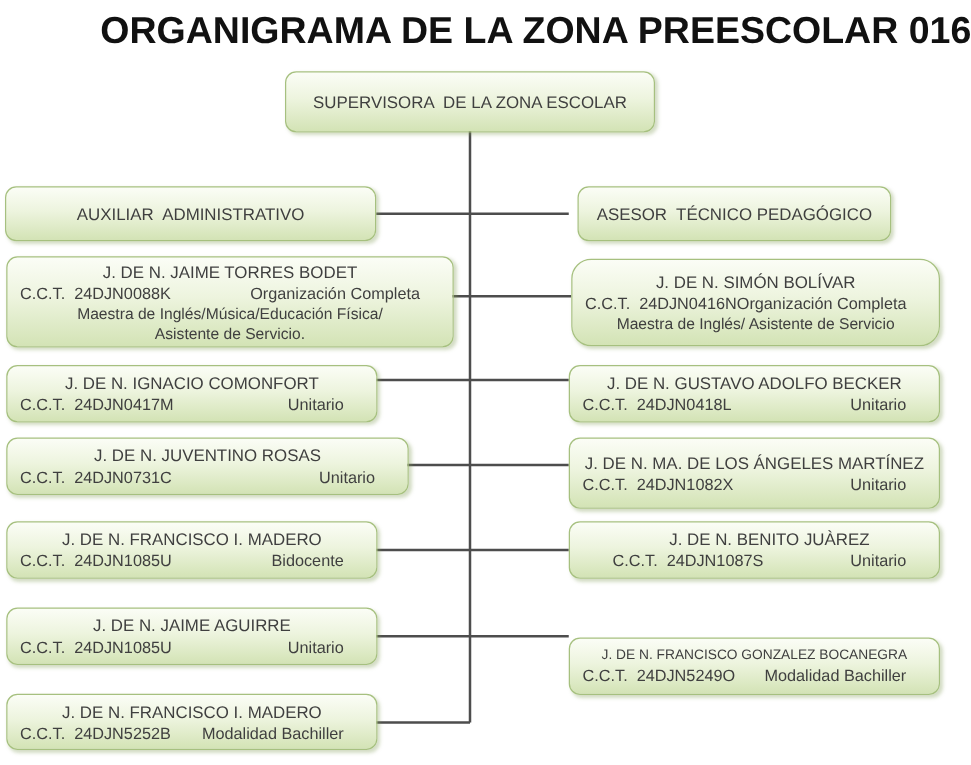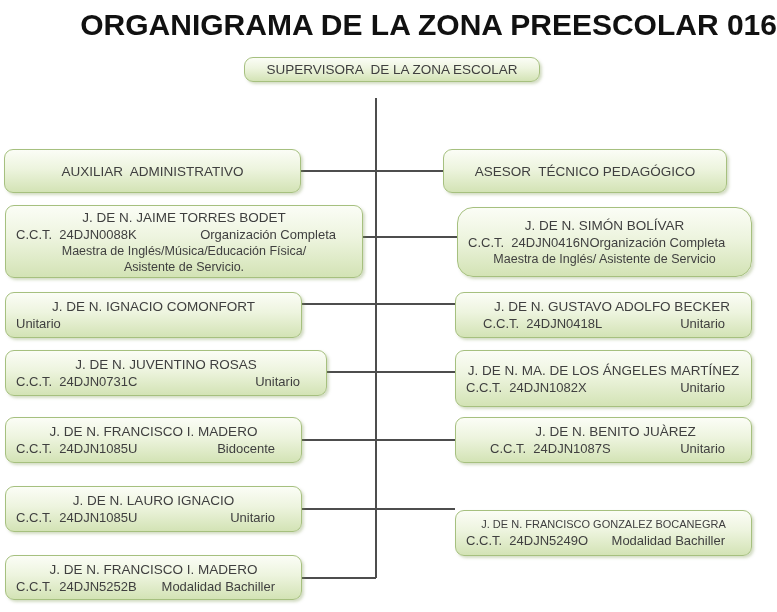--- a/index.html
+++ b/index.html
@@ -57,41 +57,42 @@
 
   <div class="vline" style="left:375px;top:98px;height:480px;"></div>
   <div class="hline" style="left:301px;top:170px;width:154px;"></div>
   <div class="hline" style="left:301px;top:236px;width:156px;"></div>
   <div class="hline" style="left:301px;top:303px;width:154px;"></div>
   <div class="hline" style="left:301px;top:371px;width:154px;"></div>
   <div class="hline" style="left:301px;top:439px;width:154px;"></div>
   <div class="hline" style="left:301px;top:508px;width:154px;"></div>
   <div class="hline" style="left:301px;top:577px;width:75px;"></div>
 
-  <div class="node" style="left:244px;top:57px;width:296px;height:25px;">
+  <div class="node" style="left:228px;top:57px;width:296px;height:49px;">
     <div class="role-label">SUPERVISORA  DE LA ZONA ESCOLAR</div>
   </div>
 
   <div class="node" style="left:4px;top:149px;width:297px;height:44px;">
     <div class="role-label">AUXILIAR  ADMINISTRATIVO</div>
   </div>
 
   <div class="node" style="left:5px;top:205px;width:358px;height:73px;">
     <div class="name">J. DE N. JAIME TORRES BODET</div>
     <div class="meta">
       <span class="cct">C.C.T.  24DJN0088K</span>
       <span class="mod">Organización Completa</span>
     </div>
     <div class="extra">Maestra de Inglés/Música/Educación Física/</div>
     <div class="extra">Asistente de Servicio.</div>
   </div>
 
   <div class="node" style="left:5px;top:292px;width:297px;height:46px;">
     <div class="name">J. DE N. IGNACIO COMONFORT</div>
     <div class="meta">
+      <span class="cct">C.C.T.  24DJN0417M</span>
       <span class="mod">Unitario</span>
     </div>
   </div>
 
   <div class="node" style="left:5px;top:350px;width:322px;height:46px;">
     <div class="name">J. DE N. JUVENTINO ROSAS</div>
     <div class="meta">
       <span class="cct">C.C.T.  24DJN0731C</span>
       <span class="mod">Unitario</span>
     </div>
@@ -99,49 +100,49 @@
 
   <div class="node" style="left:5px;top:417px;width:297px;height:46px;">
     <div class="name">J. DE N. FRANCISCO I. MADERO</div>
     <div class="meta">
       <span class="cct">C.C.T.  24DJN1085U</span>
       <span class="mod">Bidocente</span>
     </div>
   </div>
 
   <div class="node" style="left:5px;top:486px;width:297px;height:46px;">
-    <div class="name">J. DE N. LAURO IGNACIO</div>
+    <div class="name">J. DE N. JAIME AGUIRRE</div>
     <div class="meta">
       <span class="cct">C.C.T.  24DJN1085U</span>
       <span class="mod">Unitario</span>
     </div>
   </div>
 
   <div class="node" style="left:5px;top:555px;width:297px;height:45px;">
     <div class="name">J. DE N. FRANCISCO I. MADERO</div>
     <div class="meta">
       <span class="cct">C.C.T.  24DJN5252B</span>
       <span class="mod">Modalidad Bachiller</span>
     </div>
   </div>
 
-  <div class="node" style="left:443px;top:149px;width:284px;height:44px;">
+  <div class="node" style="left:462px;top:149px;width:251px;height:44px;">
     <div class="role-label">ASESOR  TÉCNICO PEDAGÓGICO</div>
   </div>
 
   <div class="node" style="left:457px;top:207px;width:295px;height:70px;border-radius:16px;">
     <div class="name">J. DE N. SIMÓN BOLÍVAR</div>
     <div class="meta">
       <span class="cct">C.C.T.  24DJN0416N</span>
       <span class="mod">Organización Completa</span>
     </div>
     <div class="extra">Maestra de Inglés/ Asistente de Servicio</div>
   </div>
 
-  <div class="node" style="left:455px;top:292px;width:297px;height:46px;padding-left:17px;">
+  <div class="node" style="left:455px;top:292px;width:297px;height:46px;">
     <div class="name">J. DE N. GUSTAVO ADOLFO BECKER</div>
     <div class="meta">
       <span class="cct">C.C.T.  24DJN0418L</span>
       <span class="mod">Unitario</span>
     </div>
   </div>
 
   <div class="node" style="left:455px;top:350px;width:297px;height:57px;">
     <div class="name">J. DE N. MA. DE LOS ÁNGELES MARTÍNEZ</div>
     <div class="meta">

